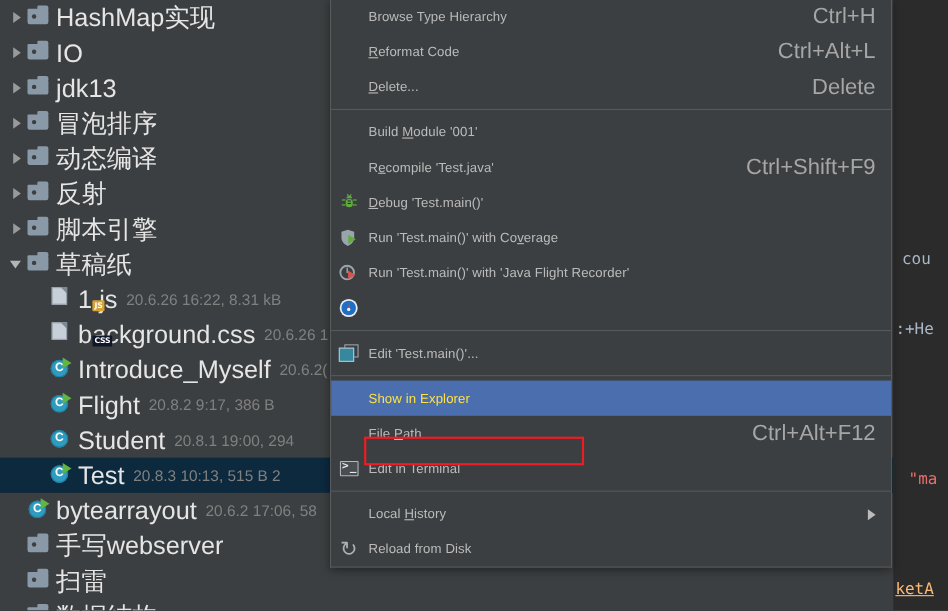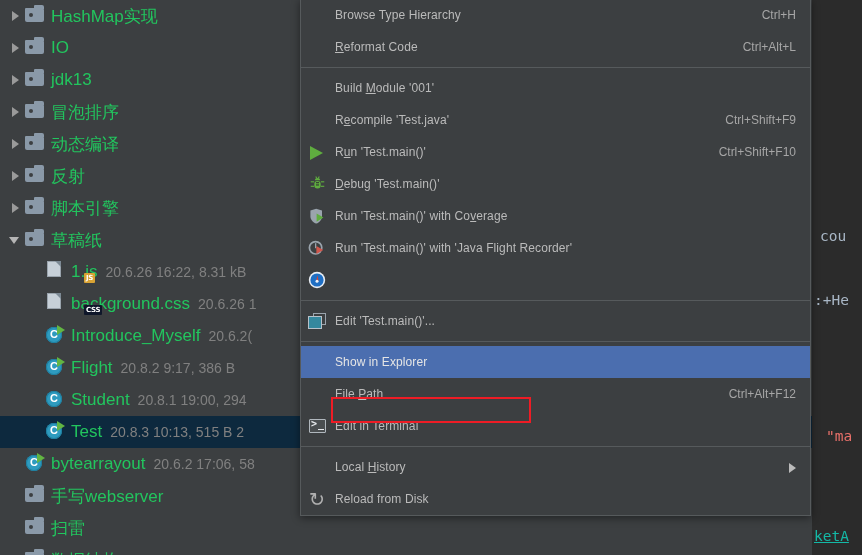--- a/index.html
+++ b/index.html
@@ -36,21 +36,21 @@
   .editor-line {
     position: absolute;
     left: 0;
     white-space: pre;
     font-family: "DejaVu Sans Mono", "Liberation Mono", monospace;
     font-size: 14.5px;
     letter-spacing: 0px;
   }
   .ed-ident { color: #a9b7c6; }
   .ed-string { color: #e8706a; }
-  .ed-under { color: #14b8a6; text-decoration: underline; }
+  .ed-under { color: #fdba74; text-decoration: underline; }
 
   
   .tree {
     position: absolute;
     left: 0;
     top: 0;
     width: 812px;
     height: 555px;
     background: #3c3f41;
     overflow: hidden;
@@ -189,22 +189,22 @@
   .ico.cls.runnable .play {
     position: absolute;
     left: 13px;
     top: 5px;
     width: 0; height: 0;
     border-left: 8px solid #62b543;
     border-top: 5px solid transparent;
     border-bottom: 5px solid transparent;
   }
   .fname {
-    font-size: 17px;
-    color: #22c55e;
+    font-size: 23px;
+    color: #e5e5e5;
     margin-right: 8px;
     flex: 0 0 auto;
   }
   .finfo {
     font-size: 14px;
     color: #808080;
     flex: 0 0 auto;
   }
 
   
@@ -237,24 +237,24 @@
     height: 32px;
     position: relative;
   }
   .mi-label {
     flex: 1 1 auto;
     font-size: 12px;
     color: #bbbbbb;
     white-space: nowrap;
     letter-spacing: 0.1px;
   }
-  .menu-item.highlight .mi-label { color: #e5e5e5; }
+  .menu-item.highlight .mi-label { color: #fde047; }
   .mi-short {
     flex: 0 0 auto;
-    font-size: 12px;
+    font-size: 20px;
     color: #a6a6a6;
     margin-left: 26px;
     white-space: nowrap;
   }
   .mi-submenu {
     flex: 0 0 auto;
     width: 16px;
     position: relative;
   }
   .mi-submenu::after {
@@ -535,36 +535,34 @@
         <div class="menu-item">
           <span class="mi-icon"></span>
           <span class="mi-label">Browse Type Hierarchy</span>
           <span class="mi-short">Ctrl+H</span>
         </div>
         <div class="menu-item">
           <span class="mi-icon"></span>
           <span class="mi-label"><span class="mnem">R</span>eformat Code</span>
           <span class="mi-short">Ctrl+Alt+L</span>
         </div>
+        <div class="menu-item">
+          <span class="mi-icon"></span>
+          <span class="mi-label"><span class="mnem">D</span>elete...</span>
+          <span class="mi-short">Delete</span>
+        </div>
         <div class="menu-sep"></div>
         <div class="menu-item">
           <span class="mi-icon"></span>
           <span class="mi-label">Build <span class="mnem">M</span>odule '001'</span>
         </div>
         <div class="menu-item">
           <span class="mi-icon"></span>
           <span class="mi-label">R<span class="mnem">e</span>compile 'Test.java'</span>
           <span class="mi-short">Ctrl+Shift+F9</span>
-        </div>
-        <div class="menu-item">
-          <span class="mi-icon">
-            <span class="g-run"></span>
-          </span>
-          <span class="mi-label">R<span class="mnem">u</span>n 'Test.main()'</span>
-          <span class="mi-short">Ctrl+Shift+F10</span>
         </div>
         <div class="menu-item">
           <span class="mi-icon">
             <svg class="g-debug" viewBox="0 0 16 16">
               <path d="M8 2.2c1.5 0 2.6 1 2.9 2.2H5.1C5.4 3.2 6.5 2.2 8 2.2z" fill="#5fad3f"></path>
               <rect x="4.6" y="5.2" width="6.8" height="8" rx="3.2" fill="#5fad3f"></rect>
               <rect x="6.4" y="6.6" width="3.2" height="1.1" fill="#2f2f2f"></rect>
               <rect x="6.4" y="9.0" width="3.2" height="1.1" fill="#2f2f2f"></rect>
               <rect x="0.8" y="5.6" width="3.6" height="1.2" fill="#5fad3f"></rect>
               <rect x="11.6" y="5.6" width="3.6" height="1.2" fill="#5fad3f"></rect>

